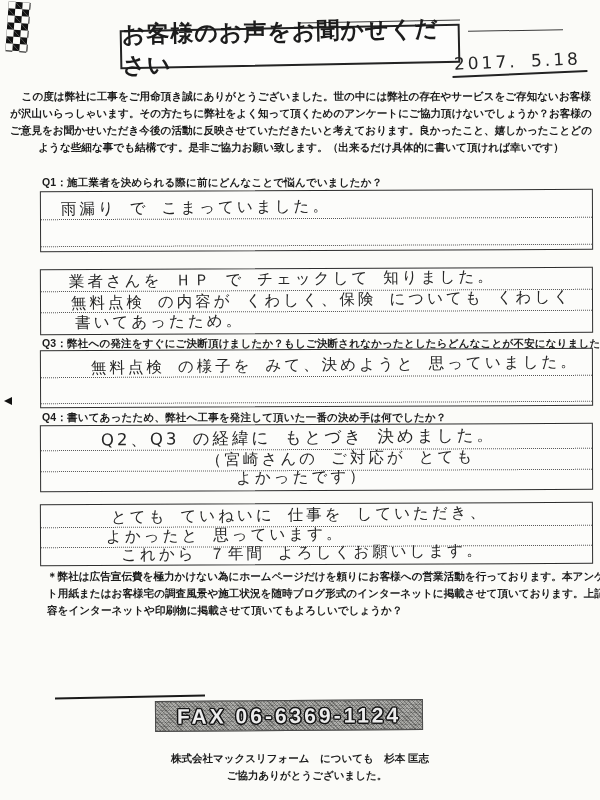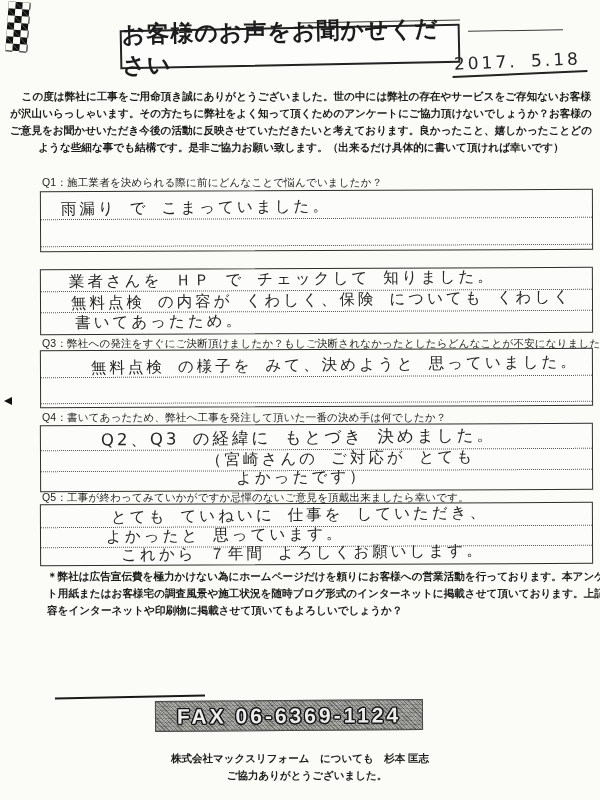--- a/index.html
+++ b/index.html
@@ -14,21 +14,21 @@
       linear-gradient(45deg,#111 25%,transparent 25%,transparent 75%,#111 75%);
     background-position:0 0,7px 7px;background-size:14px 14px;}
   .title-box{left:120px;top:27px;width:336px;height:35px;border:2px solid #232323;
     transform:rotate(-1.1deg);display:flex;align-items:center;justify-content:center;
     font-size:23px;font-weight:600;letter-spacing:1px;background:#fdfdfc;}
   .scan-streak{height:0;border-top:1.5px solid #3a3a3a;}
   .hw{font-family:"DejaVu Sans",sans-serif;color:#262626;letter-spacing:3px;word-spacing:5px;}
   .date{left:452px;top:51px;font-size:17px;transform:rotate(-2.5deg);
     border-bottom:2px solid #232323;padding:0 6px 2px 2px;}
   .intro{left:8px;top:88px;width:586px;font-size:10.6px;line-height:17px;text-indent:1em;text-align:center;}
-  .q-label{font-size:10.5px;font-weight:400;letter-spacing:0.2px;white-space:nowrap;}
+  .q-label{font-size:10.5px;font-weight:700;letter-spacing:0.2px;white-space:nowrap;}
   .q-box{border:1.6px solid #2e2e2e;box-sizing:border-box;background:rgba(255,255,255,0.35);}
   .ans-row{box-sizing:border-box;border-bottom:1.4px dotted #555;display:flex;align-items:flex-end;overflow:visible;}
   .ans-row.nodot{border-bottom:none;}
   .ans{font-size:15.5px;white-space:nowrap;transform:rotate(-0.5deg);}
   .tri-marker{width:0;height:0;border-top:4px solid transparent;border-bottom:4px solid transparent;border-right:8px solid #111;}
   .stray-line{left:55px;top:696px;width:150px;height:0;border-top:2.5px solid #1a1a1a;transform:rotate(-1.2deg);}
   .fax-box{left:155px;top:700px;width:266px;height:29px;border:1px solid #4a4a4a;
     background:#969692;
     background-image:
       repeating-linear-gradient(45deg,rgba(0,0,0,0.28) 0 1px,transparent 1px 3px),
@@ -94,21 +94,20 @@
       <span class="hw ans" style="padding-left:60px;font-size:16.5px;">Q2、Q3 の経緯に もとづき 決めました。</span>
     </div>
     <div class="ans-row" style="height:21px;">
       <span class="hw ans" style="padding-left:165px;">（宮崎さんの ご対応が とても</span>
     </div>
     <div class="ans-row nodot" style="height:18px;">
       <span class="hw ans" style="padding-left:195px;">よかったです）</span>
     </div>
   </div>
 
-  <div class="abs q-label" style="left:42px;top:491px;">Q5：工事が終わってみていかがですか忌憚のないご意見を頂戴出来ましたら幸いです。</div>
   <div class="abs q-box" style="left:40px;top:503px;width:553px;height:62px;transform:rotate(-0.25deg);">
     <div class="ans-row" style="height:23px;">
       <span class="hw ans" style="padding-left:70px;">とても ていねいに 仕事を していただき、</span>
     </div>
     <div class="ans-row" style="height:20px;">
       <span class="hw ans" style="padding-left:65px;">よかったと 思っています。</span>
     </div>
     <div class="ans-row nodot" style="height:17px;">
       <span class="hw ans" style="padding-left:80px;">これから ７年間 よろしくお願いします。</span>
     </div>

